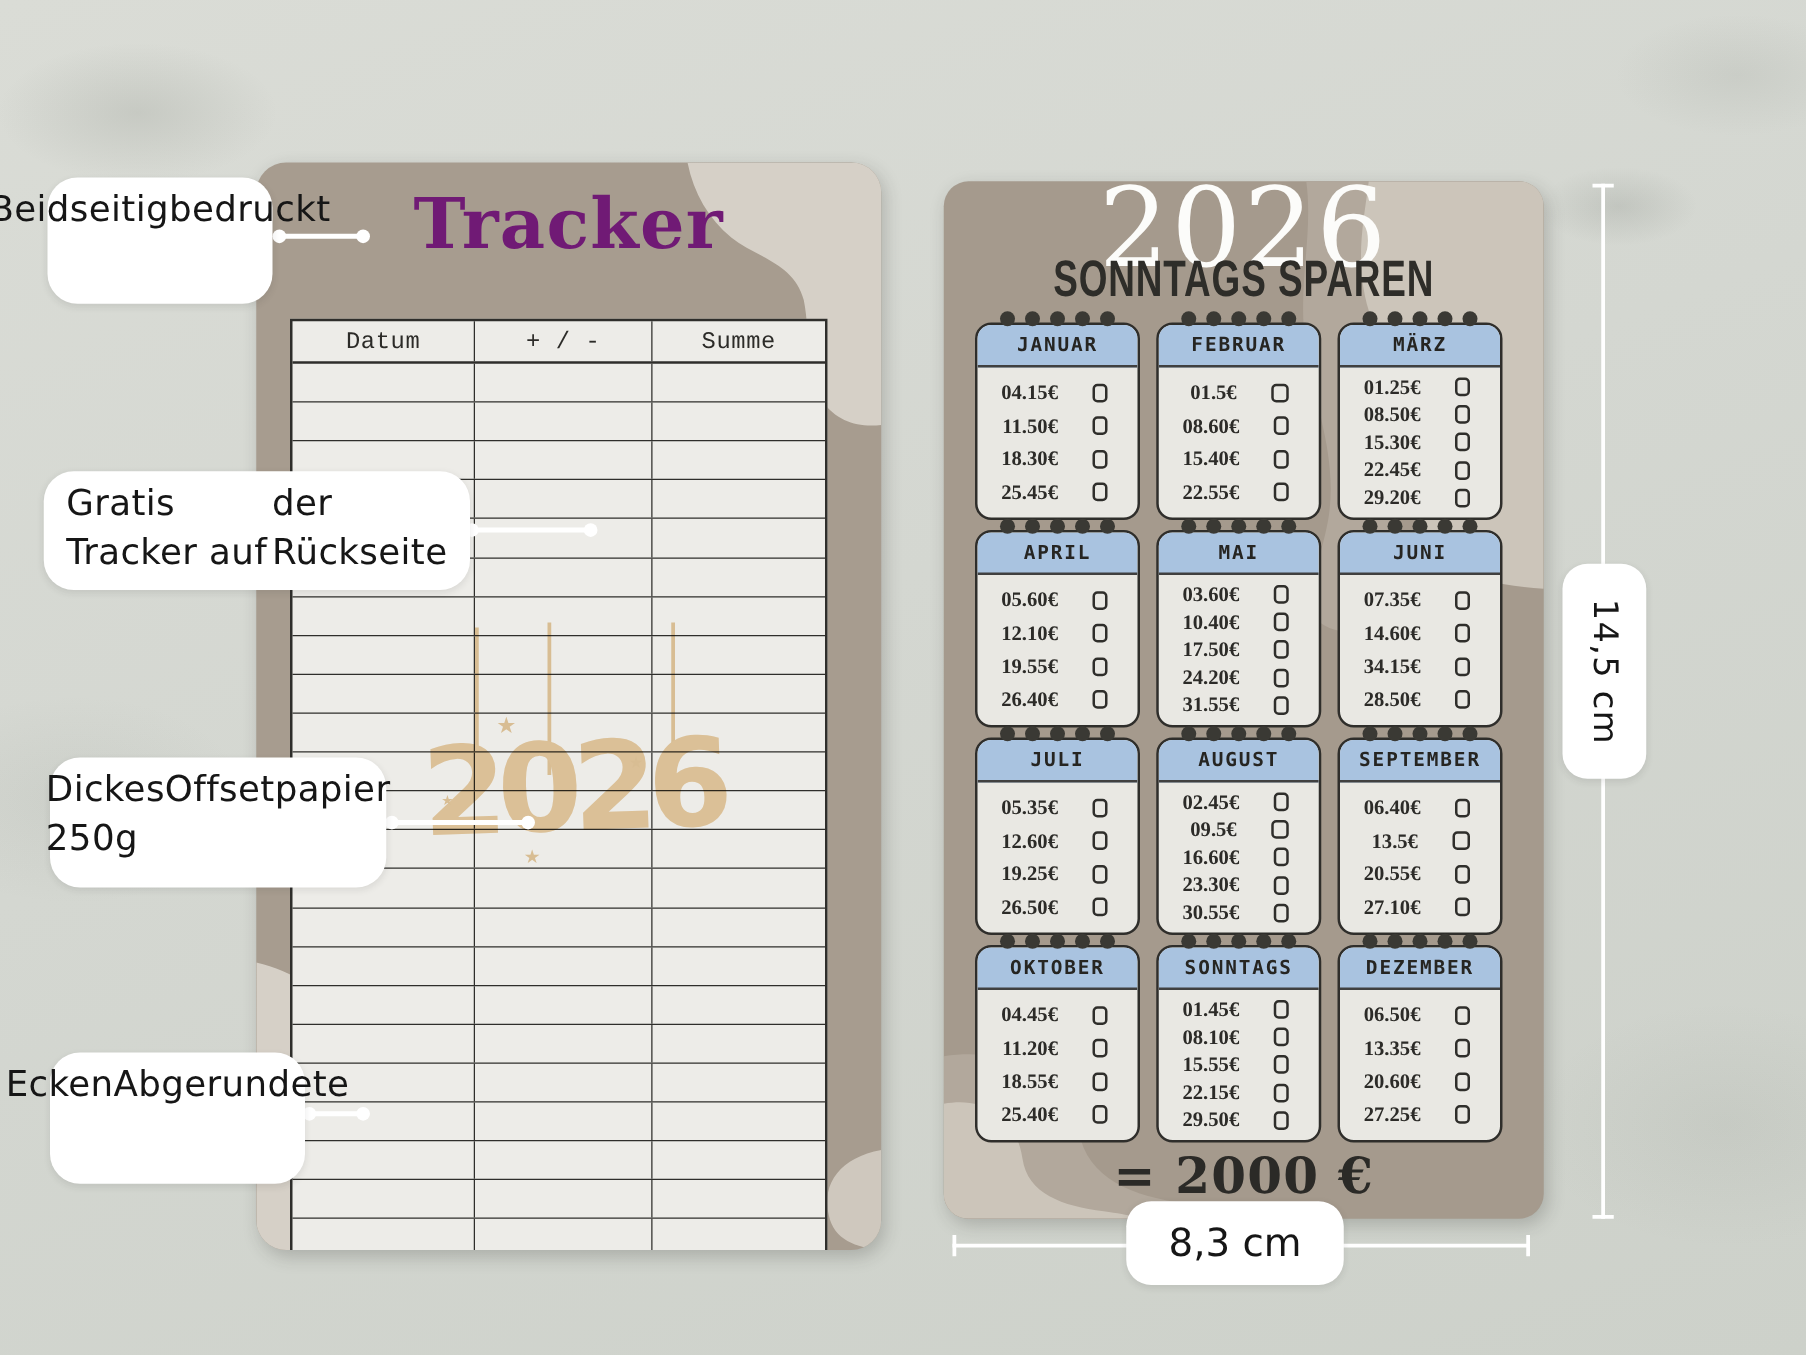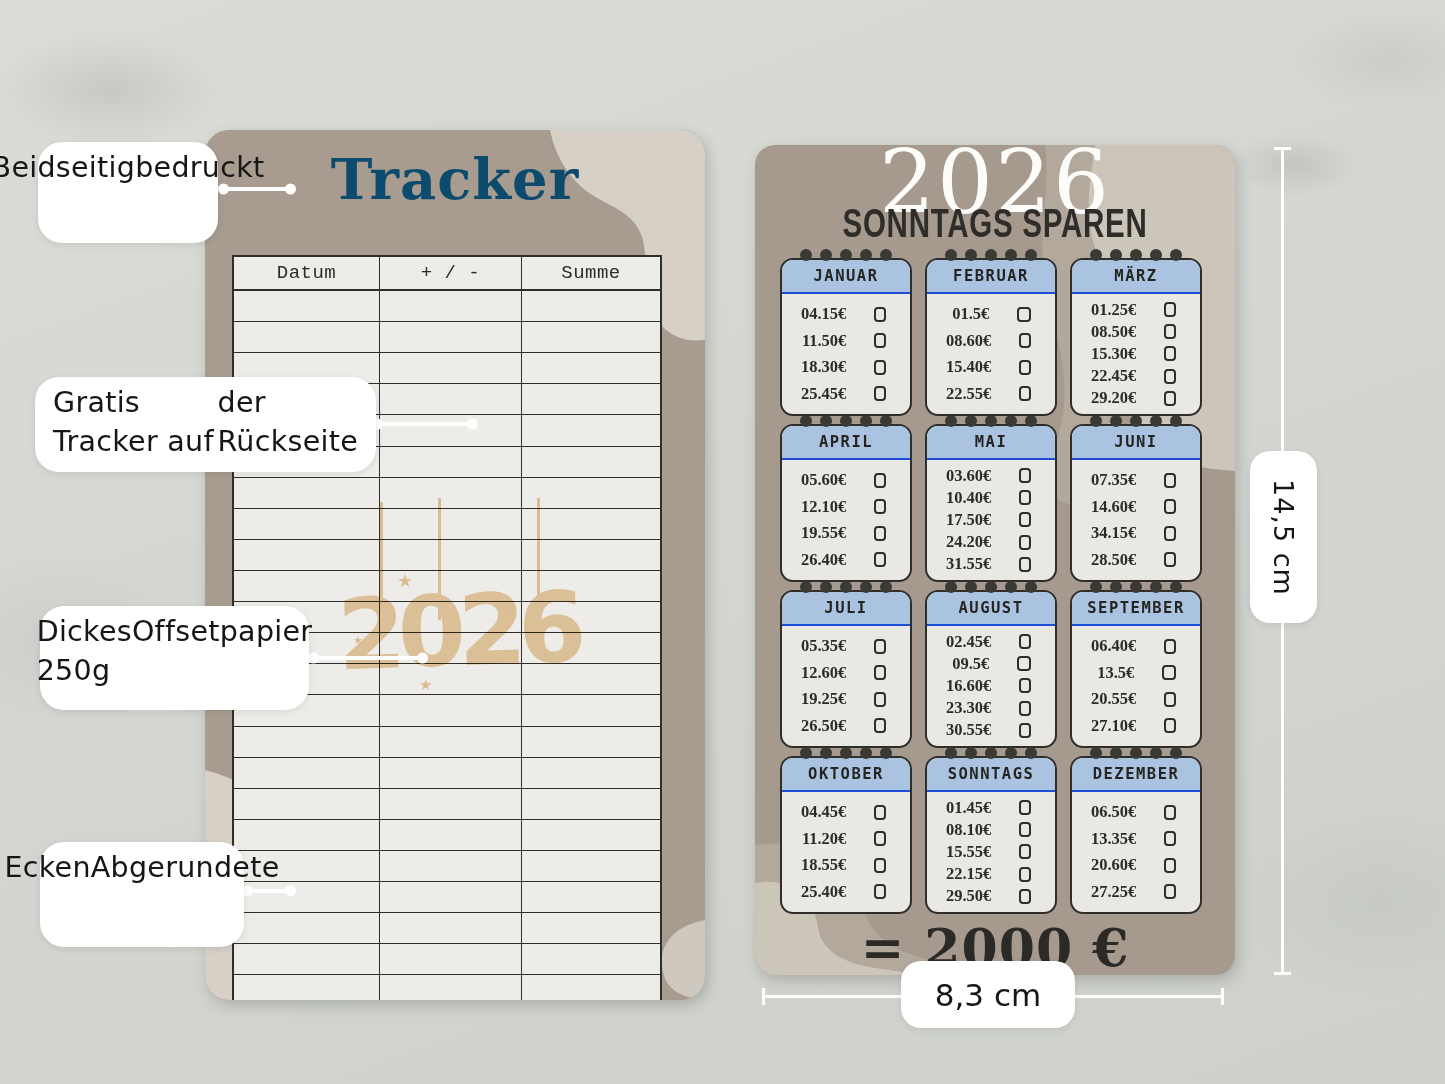--- a/index.html
+++ b/index.html
@@ -18,21 +18,21 @@
 
   
   .card{position:absolute;box-shadow:3px 5px 14px rgba(40,42,38,.22);overflow:hidden;}
   .card svg.blobs{position:absolute;inset:0;z-index:0;}
   .tracker-card{left:205px;top:130px;width:500px;height:870px;background:#a79c8f;border-radius:24px;}
   .savings-card{left:755px;top:145px;width:480px;height:830px;background:#a59a8d;border-radius:20px;}
 
   
   .tracker-title{
     position:absolute;left:0;top:16px;width:100%;text-align:center;z-index:2;
-    font-family:"DejaVu Serif",serif;font-weight:700;font-size:56px;color:#0c4a6e;letter-spacing:1px;
+    font-family:"DejaVu Serif",serif;font-weight:700;font-size:56px;color:#701a75;letter-spacing:1px;
   }
   .tracker-table{
     position:absolute;left:27px;top:125px;width:430px;height:908px;z-index:1;
     background:#edece8;border:2px solid #2f2e2b;box-sizing:border-box;
     display:flex;flex-direction:column;font-family:Liberation Mono, monospace;
   }
   .t-header{display:flex;border-bottom:2px solid #2f2e2b;height:32px;flex:0 0 auto;}
   .t-header .t-cell{display:flex;align-items:center;justify-content:center;
     font-size:19px;color:#2c2b28;letter-spacing:.5px;}
   .t-body{display:flex;flex-direction:column;flex:1 1 auto;}
@@ -68,34 +68,34 @@
     column-gap:13px;align-items:start;
   }
   .month-card{width:132px;}
   .month-dots{display:flex;justify-content:space-between;padding:0 20px;height:13px;position:relative;z-index:2;}
   .dot{width:12px;height:12px;border-radius:50%;background:#3a3934;}
   .month-box{
     margin-top:-4px;border:2px solid #2f2e2b;border-radius:13px;overflow:hidden;
     background:#e9e8e3;box-sizing:border-box;
   }
   .month-header{
-    height:32px;background:#a9c3e0;border-bottom:2px solid #1d4ed8;
+    height:32px;background:#a9c3e0;border-bottom:2px solid #404040;
     display:flex;align-items:center;justify-content:center;
     font-family:"DejaVu Sans Mono",monospace;font-weight:700;font-size:15.5px;
     letter-spacing:1.5px;color:#262522;white-space:nowrap;
   }
   .month-body{height:116px;display:flex;flex-direction:column;justify-content:space-evenly;padding:2px 0;}
   .entry-row{display:flex;align-items:center;padding:0 24px 0 16px;
     font-family:"Liberation Serif",serif;font-weight:700;font-size:16.5px;color:#2c2b28;line-height:1;}
   .e-date{width:34px;text-align:right;}
   .e-amount{flex:1;text-align:right;padding-right:28px;}
   .e-check{width:15px;height:15px;border:2.3px solid #2f2e2b;border-radius:4px;box-sizing:border-box;}
   .sc-total{
     position:absolute;left:0;top:772px;width:100%;text-align:center;z-index:2;
-    font-family:"DejaVu Serif",serif;font-weight:700;font-size:52px;color:#2b2a27;letter-spacing:1px;
+    font-family:"DejaVu Serif",serif;font-weight:700;font-size:40px;color:#2b2a27;letter-spacing:1px;
   }
 
   
   .note{
     position:absolute;background:#ffffff;border-radius:24px;z-index:6;
     display:flex;flex-direction:row;justify-content:center;
     padding:6px 18px;box-sizing:border-box;
     font-size:28.5px;line-height:1.38;color:#161616;letter-spacing:.3px;
     box-shadow:0 2px 6px rgba(40,42,38,.10);
   }

